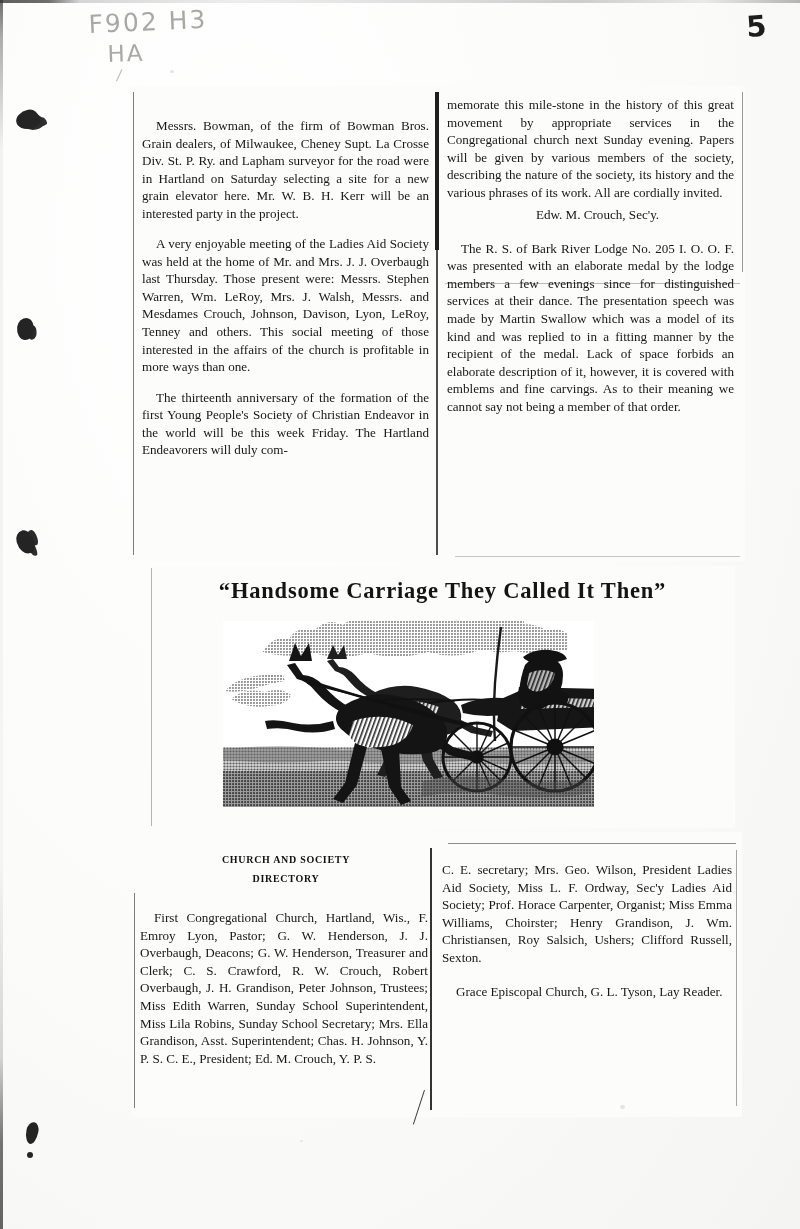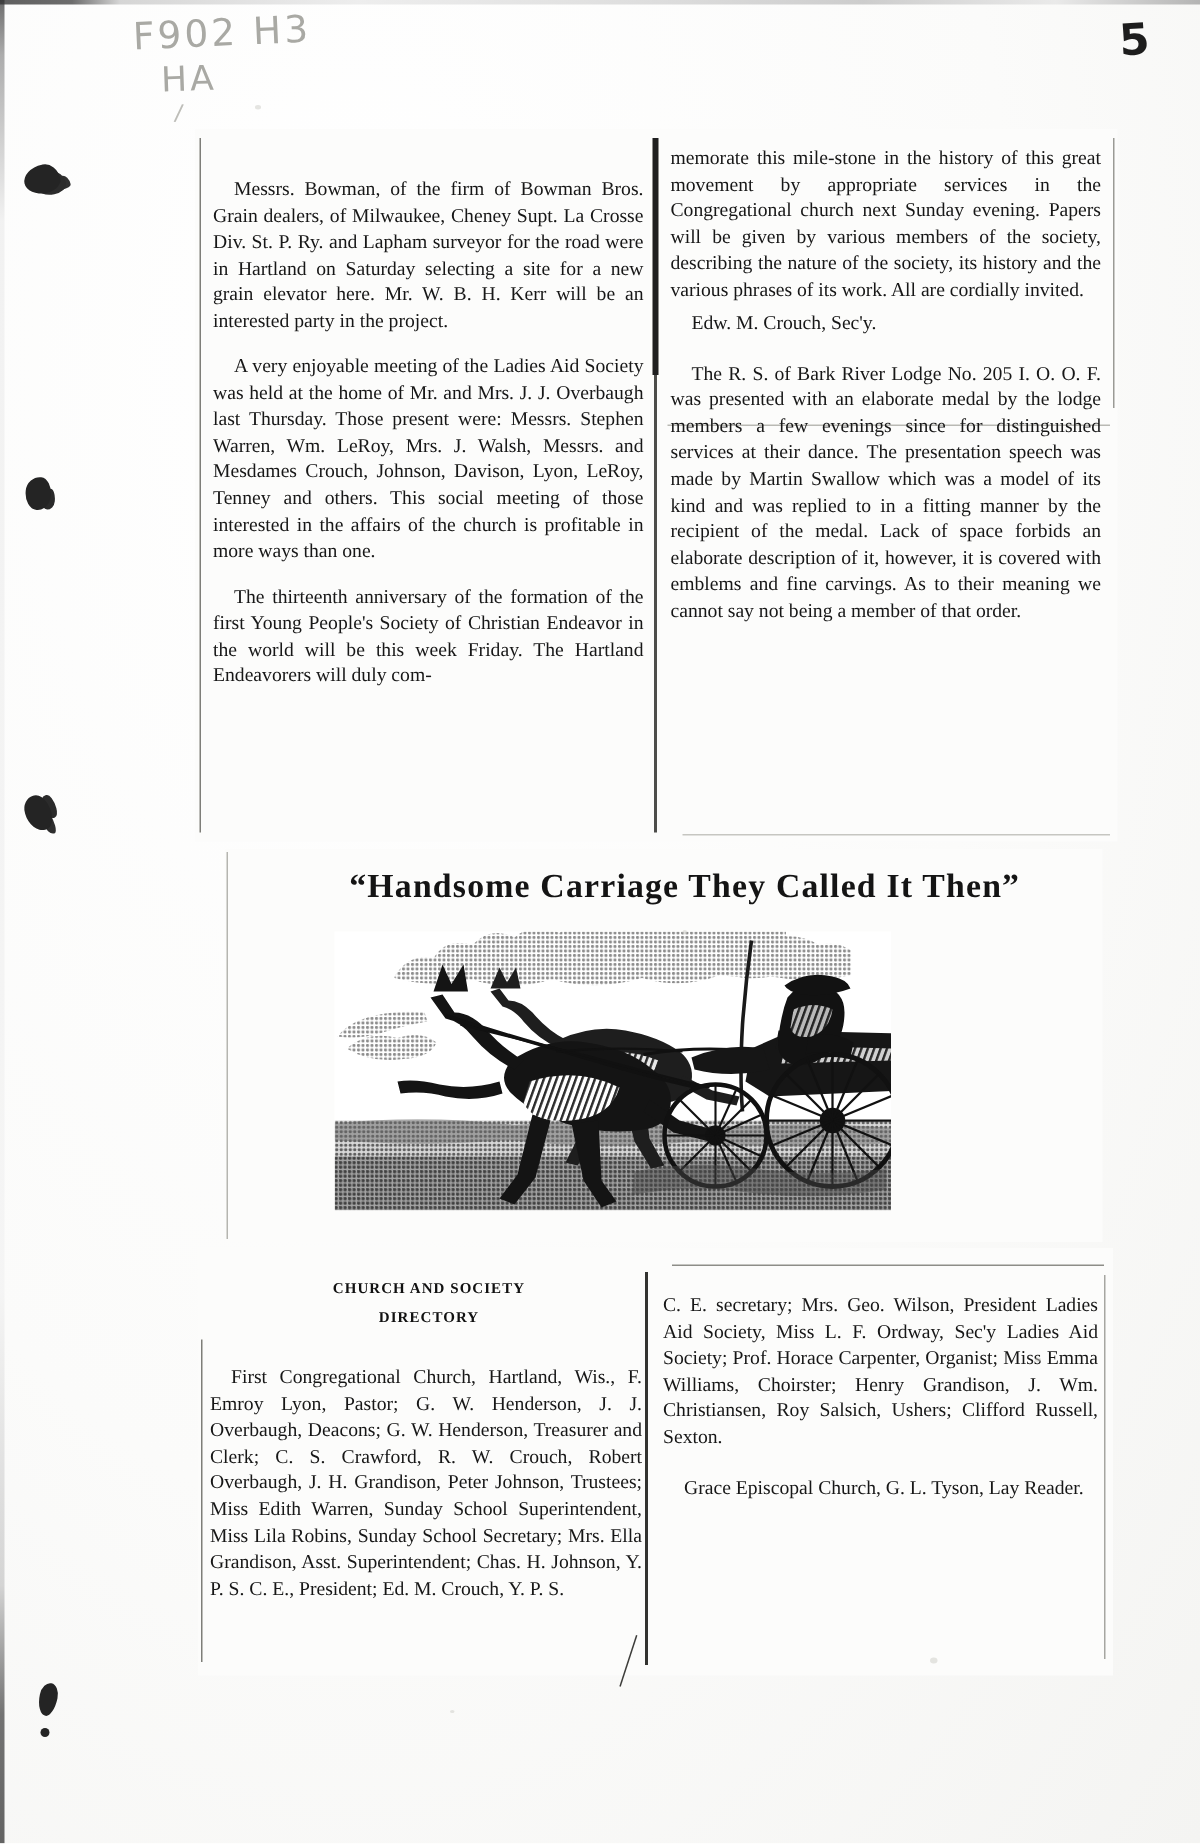--- a/index.html
+++ b/index.html
@@ -165,31 +165,32 @@
   .news-col p {
     margin: 0 0 13px 0;
     text-indent: 14px;
     hyphens: none;
   }
   .news-col p.no-indent {
     text-indent: 0;
   }
   .signature {
     display: block;
+    text-align: center;
     text-indent: 0;
     margin-top: 2px;
   }
 
   #column-left { left: 142px; top: 96px; width: 287px; margin-top: 21px; }
   #column-right { left: 447px; top: 96px; width: 287px; }
 
   
   #illustration-headline {
     position: absolute;
-    left: 164px; top: 578px;
+    left: 150px; top: 578px;
     width: 585px;
     text-align: center;
     font-family: "Liberation Serif", serif;
     font-size: 22.5px;
     font-weight: bold;
     letter-spacing: .8px;
     color: #141414;
     white-space: nowrap;
   }
   #engraving {

